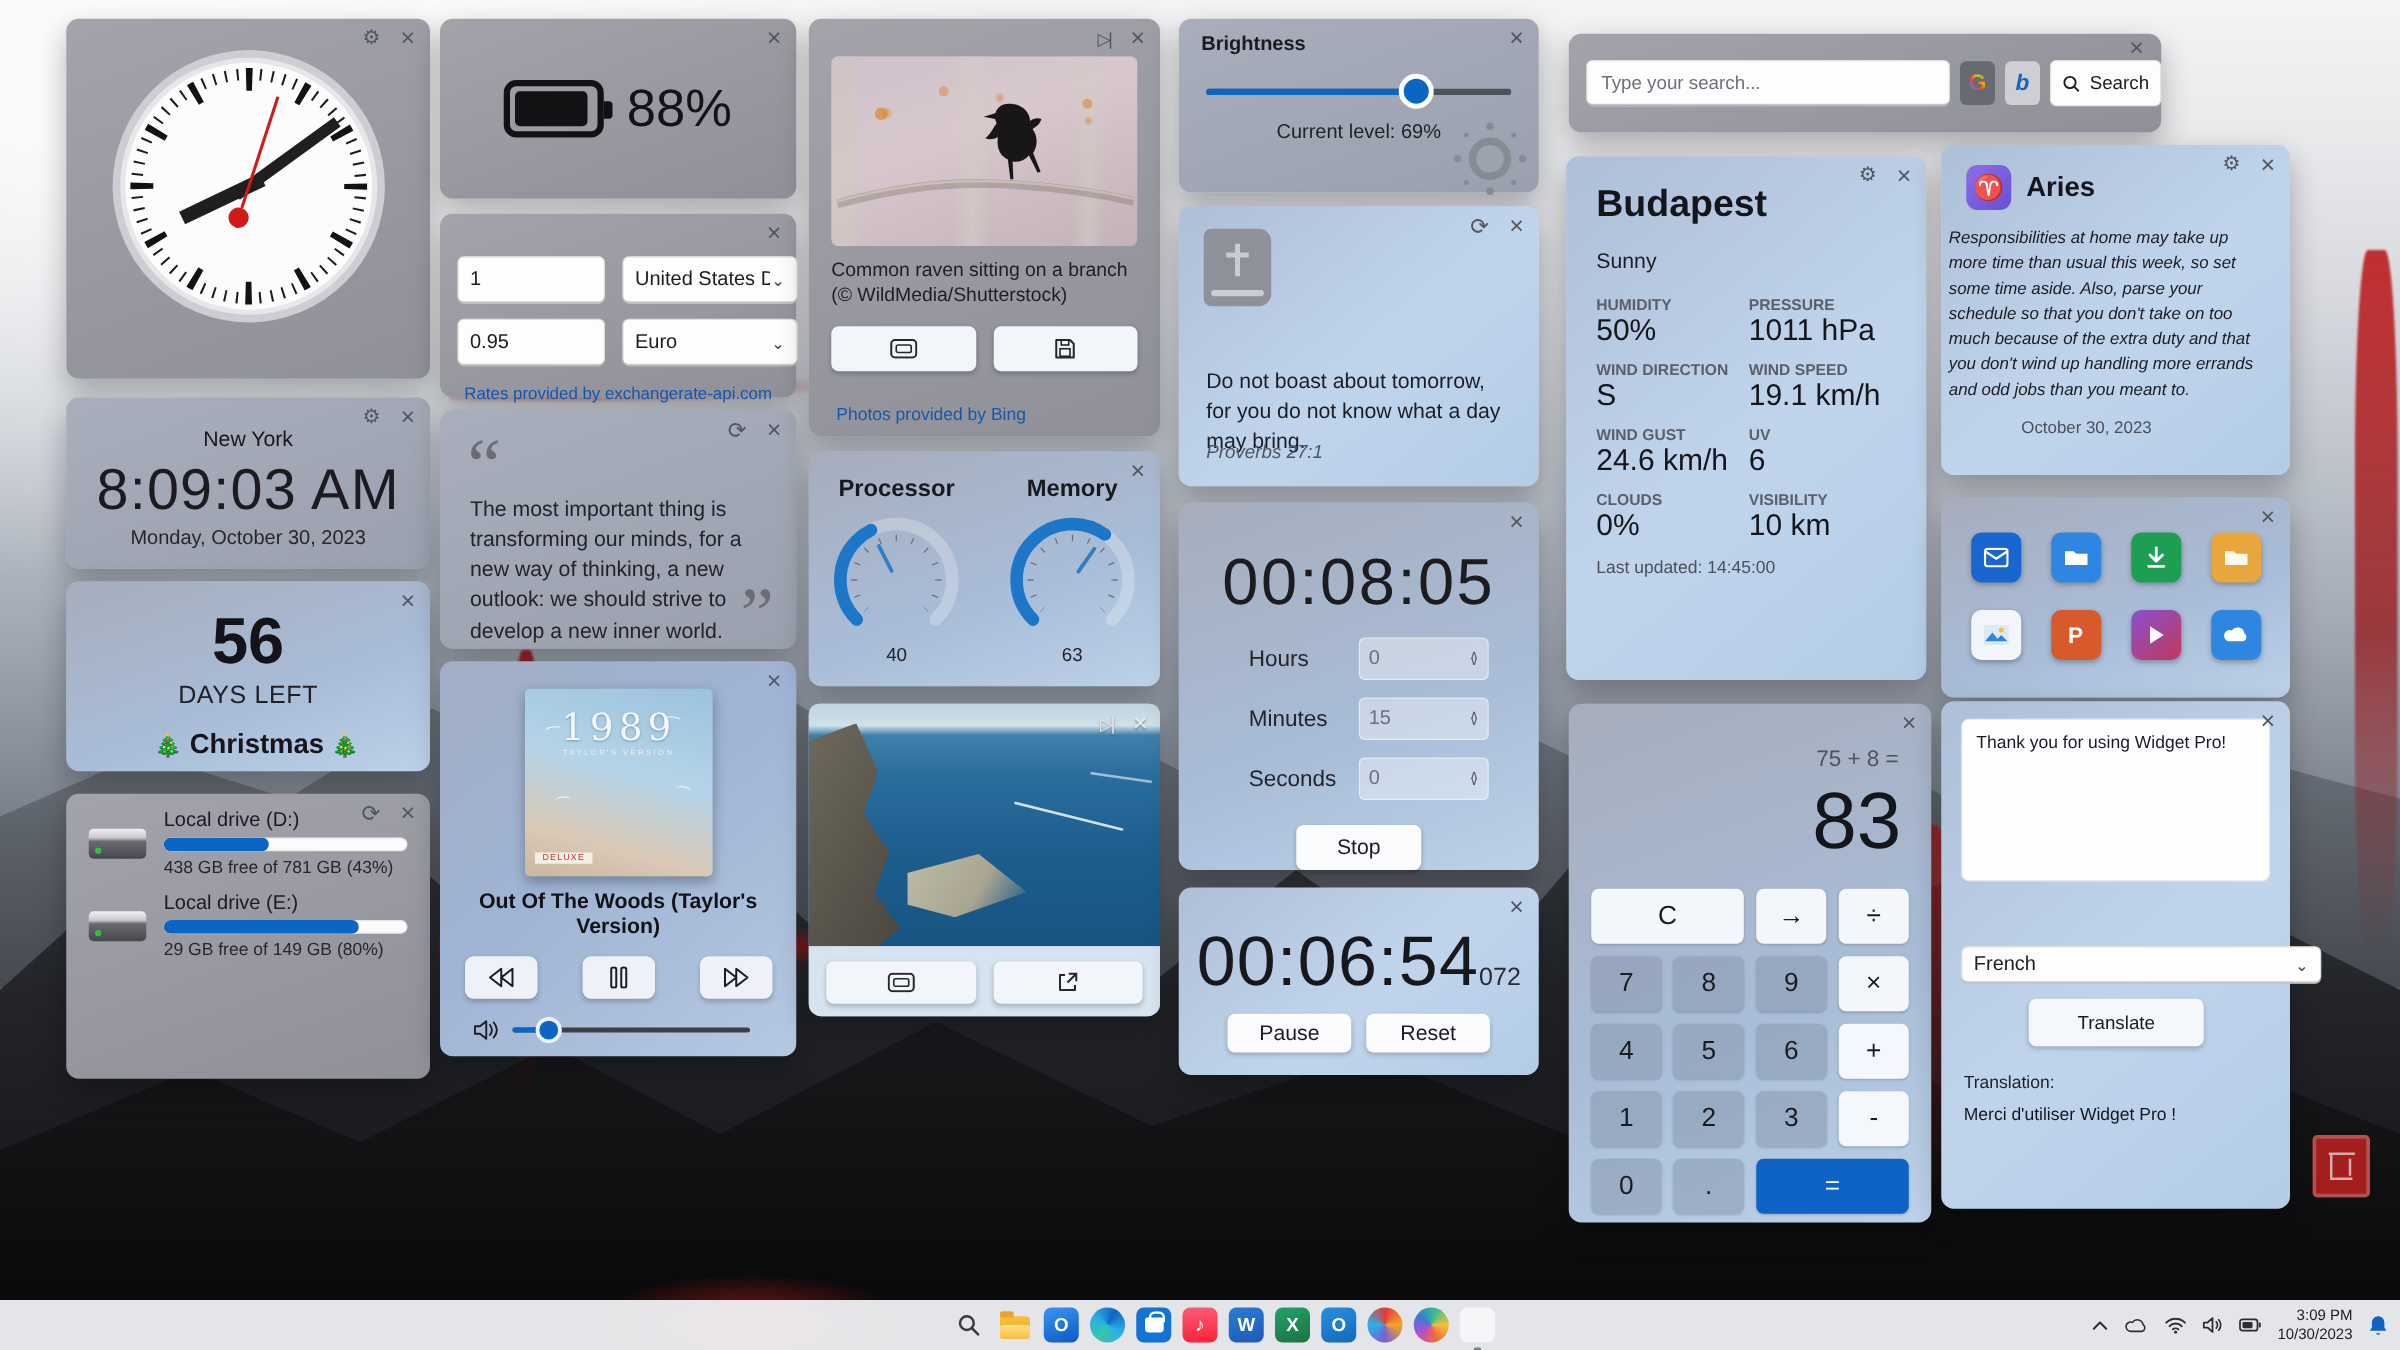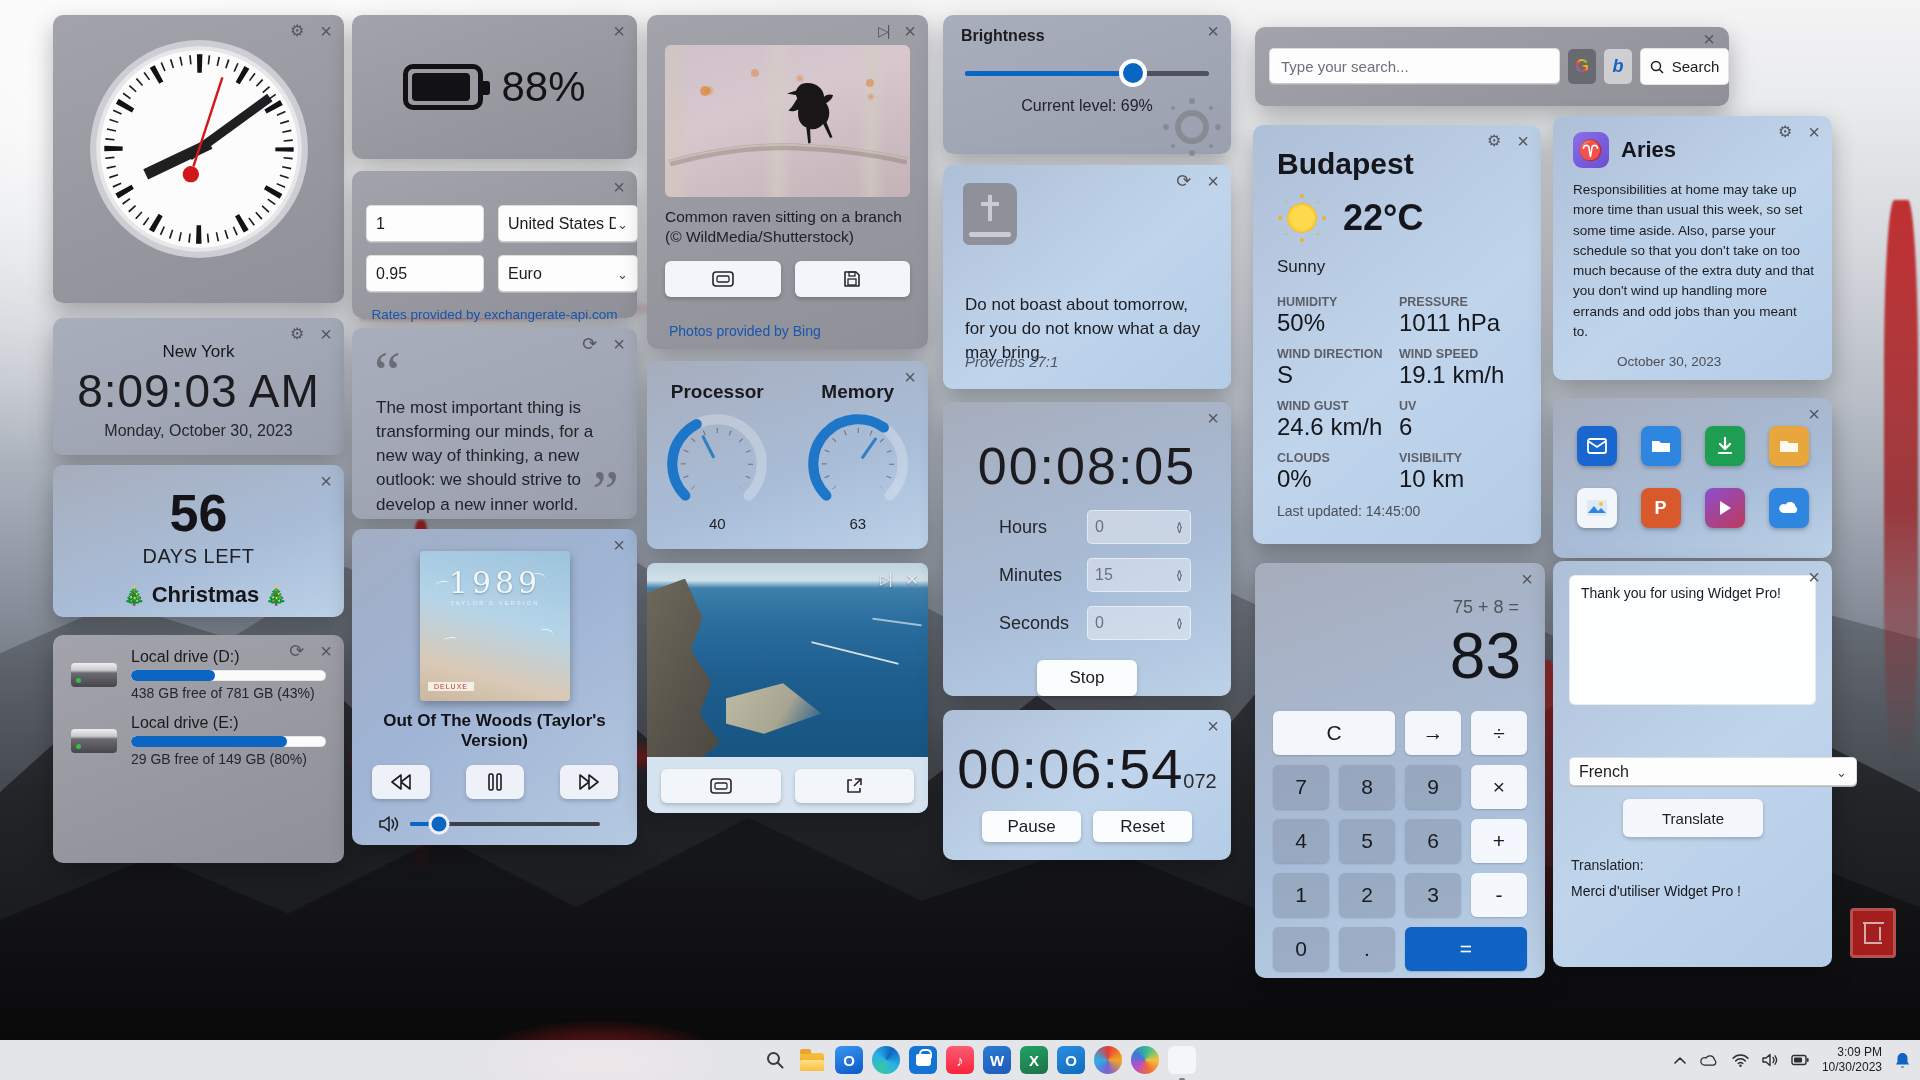--- a/index.html
+++ b/index.html
@@ -224,21 +224,21 @@
   .wth-cond { font-size:17px; color:#1e1f25; padding:18px 0 0 24px; }
   .wth-grid { display:grid; grid-template-columns:122px 150px; gap:2px 0; padding:10px 0 0 24px; }
   .wm-label { font-size:12.5px; font-weight:700; color:#5c5f68; margin-top:8px; }
   .wm-value { font-size:24px; color:#15161b; }
   .wth-upd { font-size:14px; color:#4c4f57; padding:10px 0 0 24px; }
   
   .hs-head { display:flex; align-items:center; gap:12px; padding:16px 0 0 20px; }
   .hs-icon { width:36px; height:36px; border-radius:9px; background:linear-gradient(140deg,#8a6fe8,#6a4fd0);
     color:#fff; font-size:20px; display:flex; align-items:center; justify-content:center; }
   .hs-name { font-size:22px; font-weight:700; color:#15161b; }
-  .hs-text { padding:12px 18px 0 20px; font-size:13.5px; line-height:1.5; color:#1c1d22; }
+  .hs-text { padding:12px 18px 0 6px; font-size:13.5px; line-height:1.5; color:#1c1d22;font-style:italic; }
   .hs-date { padding:12px 0 0 20px; font-size:13.5px; color:#4c4f57;margin-left:44px; }
   
   .sc-grid { display:grid; grid-template-columns:repeat(4,40px); gap:22px 24px; justify-content:center; padding-top:28px; }
   .tile { width:40px; height:40px; border-radius:8px; display:flex; align-items:center; justify-content:center;
     font-weight:700; color:#fff; font-size:18px; box-shadow:0 2px 4px rgba(0,0,0,.25); }
   
   .tr-input { position:absolute; left:16px; top:14px; width:247px; height:130px; border:none; border-radius:6px;
     background:#fdfeff; font-size:14px; font-family:inherit; color:#1b1b20; padding:10px 12px; resize:none;
     box-shadow:inset 0 0 0 1px rgba(0,0,0,.08); }
   .tr-select { position:absolute; left:16px; top:196px; width:288px; height:30px; }
@@ -632,24 +632,20 @@
       </button>
     </div>
   </div>
 
   <div class="widget w-b2" style="left:1253px;top:125px;width:288px;height:419px;">
     <div class="wctl">
         <span class="gear">⚙</span>
         <span class="xbtn">×</span>
       </div>
     <div class="wth-city">Budapest</div>
-    <div class="wth-main">
-      <div class="sunball"></div>
-      <div class="wth-temp">22°C</div>
-    </div>
     <div class="wth-cond">Sunny</div>
     <div class="wth-grid">
       <div>
           <div class="wm-label">HUMIDITY</div>
           <div class="wm-value">50%</div>
         </div>
       <div>
           <div class="wm-label">PRESSURE</div>
           <div class="wm-value">1011 hPa</div>
         </div>

